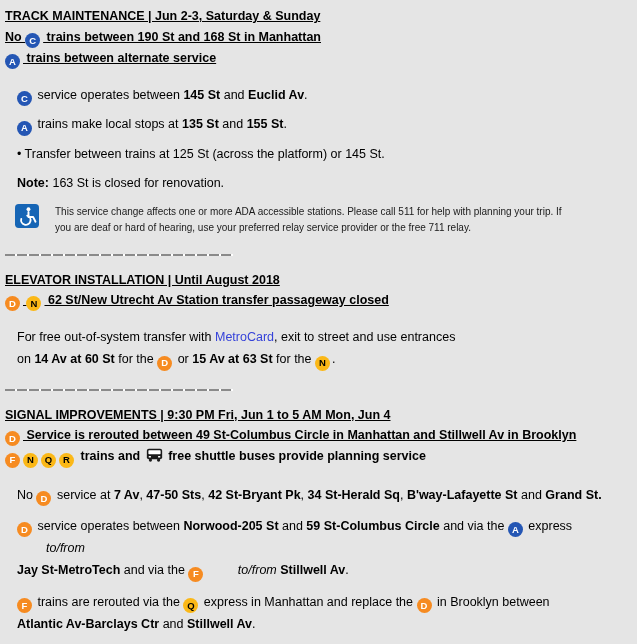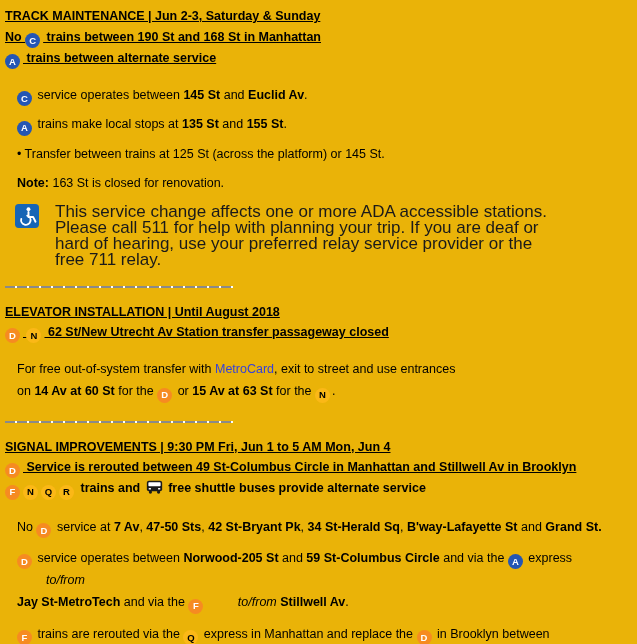--- a/index.html
+++ b/index.html
@@ -1,35 +1,35 @@
 <!DOCTYPE html>
 <html><head>
 <meta charset="utf-8">
 <style>
   html,body{margin:0;padding:0;background:#ffffff;}
   body{width:637px;height:644px;overflow:hidden;
        font-family:"Liberation Sans",sans-serif;color:#000;}
-  .page{box-sizing:border-box;width:637px;height:644px;padding:6px 4px 0 5px;background:#eab308;}
+  .page{box-sizing:border-box;width:637px;height:644px;padding:6px 4px 0 5px;background:#e5e5e5;}
   .hgroup{margin:0 0 15px 0;}
   .hline{font-weight:700;font-size:12.5px;line-height:20.5px;white-space:nowrap;}
   .hline.u{text-decoration:underline;}
   .para{font-size:12.5px;line-height:22px;margin:0 0 7px 12px;}
   .para.gap{margin-bottom:9px;}
   .seg{}
   .bold{font-weight:700;}
   .italic{font-style:italic;padding-left:29px;}
   .link{color:#3542D9;cursor:pointer;}
   .bullet{display:inline-flex;align-items:center;justify-content:center;
           width:15px;height:15px;border-radius:50%;
           font-size:9.5px;font-weight:700;line-height:1;
           vertical-align:-3px;margin:0 2px 0 0;text-decoration:none;}
   .hline .bullet{margin-right:3px;}
   .ada-box{display:flex;align-items:flex-start;gap:16px;margin:10px 0 0 10px;padding-right:70px;}
   .ada-icon{flex:0 0 auto;width:24px;height:24px;display:inline-block;}
-  .ada-text{margin:0;font-size:17px;line-height:16px;color:#1a1a1a;}
+  .ada-text{margin:0;font-size:10px;line-height:16px;color:#1a1a1a;}
   .divider{width:228px;height:2px;margin:18px 0 14px 0;
            background:repeating-linear-gradient(90deg,#8a8a8a 0 10px,#ffffff 10px 12px);}
   .bus-icon{display:inline-block;vertical-align:-2px;margin:0 2px;}
 </style>
 </head>
 <body>
 
 <div class="page">
 
   <section>
@@ -78,21 +78,21 @@
           <div class="hline u"><span class="bullet" style="background: rgb(246, 139, 33); color: rgb(255, 255, 255);">D</span><span class="seg"> Service is rerouted between 49 St-Columbus Circle in Manhattan and Stillwell Av in Brooklyn</span></div>
           <div class="hline"><span class="bullet" style="background: rgb(246, 139, 33); color: rgb(255, 255, 255);">F</span><span class="bullet" style="background: rgb(251, 184, 23); color: rgb(0, 0, 0);">N</span><span class="bullet" style="background: rgb(251, 184, 23); color: rgb(0, 0, 0);">Q</span><span class="bullet" style="background: rgb(251, 184, 23); color: rgb(0, 0, 0);">R</span><span class="seg"> trains and </span><span class="bus-icon">
     <svg width="17" height="14" viewBox="0 0 20 16">
       <rect x="1" y="0.5" width="18" height="12.5" rx="2.4" fill="#1a1a1a"></rect>
       <rect x="2.8" y="2.4" width="14.4" height="4.6" rx="0.8" fill="#ffffff"></rect>
       <rect x="3.2" y="9.2" width="2.6" height="1.8" rx="0.4" fill="#ffffff"></rect>
       <rect x="14.2" y="9.2" width="2.6" height="1.8" rx="0.4" fill="#ffffff"></rect>
       <circle cx="5.2" cy="14" r="1.9" fill="#1a1a1a"></circle>
       <circle cx="14.8" cy="14" r="1.9" fill="#1a1a1a"></circle>
     </svg>
-  </span><span class="seg"> free shuttle buses provide alternate service</span></div>
+  </span><span class="seg"> free shuttle buses provide planning service</span></div>
         </div>
         <div class="para gap"><span class="seg">No </span><span class="bullet" style="background: rgb(246, 139, 33); color: rgb(255, 255, 255);">D</span><span class="seg"> service at </span><span class="seg bold">7 Av</span><span class="seg">, </span><span class="seg bold">47-50 Sts</span><span class="seg">, </span><span class="seg bold">42 St-Bryant Pk</span><span class="seg">, </span><span class="seg bold">34 St-Herald Sq</span><span class="seg">, </span><span class="seg bold">B'way-Lafayette St</span><span class="seg"> and </span><span class="seg bold">Grand St.</span></div>
         <div class="para gap"><span class="bullet" style="background: rgb(246, 139, 33); color: rgb(255, 255, 255);">D</span><span class="seg"> service operates between </span><span class="seg bold">Norwood-205 St</span><span class="seg"> and </span><span class="seg bold">59 St-Columbus Circle</span><span class="seg"> and via the </span><span class="bullet" style="background: rgb(36, 86, 180); color: rgb(255, 255, 255);">A</span><span class="seg"> express </span><span class="seg italic">to/from</span><br><span class="seg bold">Jay St-MetroTech</span><span class="seg"> and via the </span><span class="bullet" style="background: rgb(246, 139, 33); color: rgb(255, 255, 255);">F</span><span class="seg"> </span><span class="seg italic">to/from</span><span class="seg"> </span><span class="seg bold">Stillwell Av</span><span class="seg">.</span></div>
         <div class="para gap"><span class="bullet" style="background: rgb(246, 139, 33); color: rgb(255, 255, 255);">F</span><span class="seg"> trains are rerouted via the </span><span class="bullet" style="background: rgb(251, 184, 23); color: rgb(0, 0, 0);">Q</span><span class="seg"> express in Manhattan and replace the </span><span class="bullet" style="background: rgb(246, 139, 33); color: rgb(255, 255, 255);">D</span><span class="seg"> in Brooklyn between</span><br><span class="seg bold">Atlantic Av-Barclays Ctr</span><span class="seg"> and </span><span class="seg bold">Stillwell Av</span><span class="seg">.</span></div>
         <div class="para gap"><span class="bus-icon">
     <svg width="17" height="14" viewBox="0 0 20 16">
       <rect x="1" y="0.5" width="18" height="12.5" rx="2.4" fill="#1a1a1a"></rect>
       <rect x="2.8" y="2.4" width="14.4" height="4.6" rx="0.8" fill="#ffffff"></rect>
       <rect x="3.2" y="9.2" width="2.6" height="1.8" rx="0.4" fill="#ffffff"></rect>
       <rect x="14.2" y="9.2" width="2.6" height="1.8" rx="0.4" fill="#ffffff"></rect>

